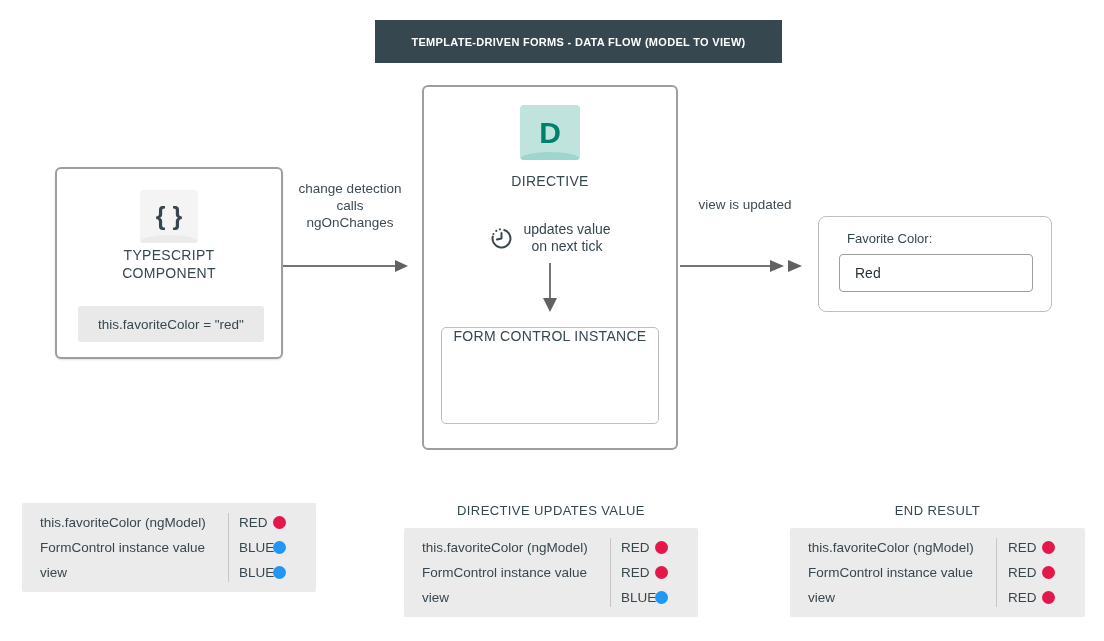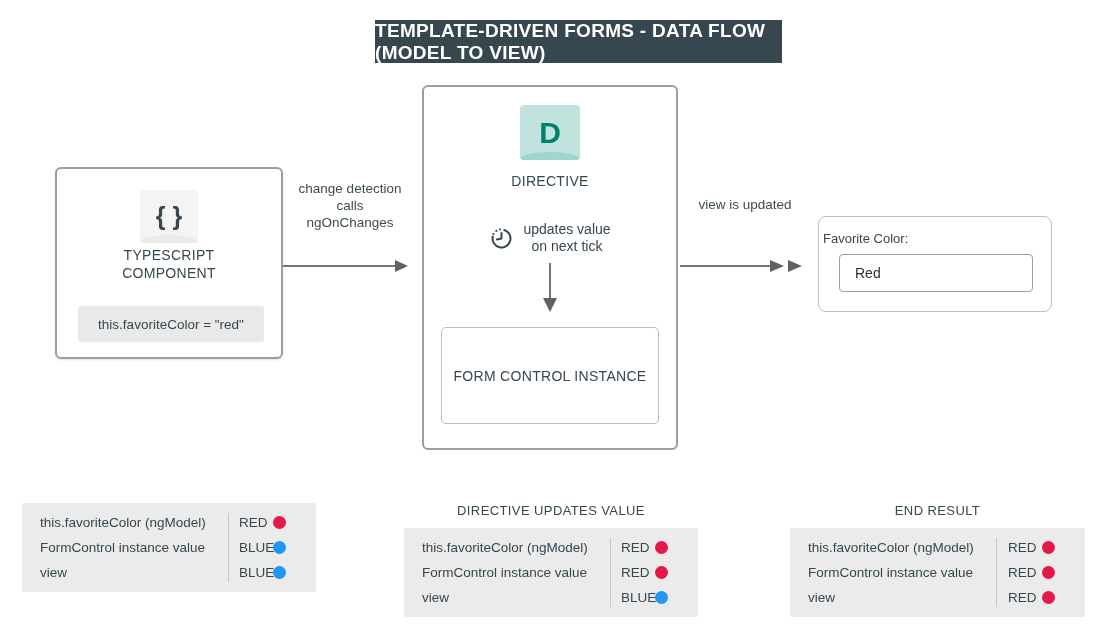--- a/index.html
+++ b/index.html
@@ -13,21 +13,21 @@
     overflow: hidden;
   }
 
   
   .title-bar {
     position: absolute;
     left: 375px; top: 20px;
     width: 407px; height: 43px;
     background: #37474f;
     color: #ffffff;
-    font-size: 19px;
+    font-size: 11px;
     font-weight: bold;
     letter-spacing: 0.3px;
     display: flex; align-items: center; justify-content: center;
   }
 
   
   .node-box {
     position: absolute;
     background: #ffffff;
     border: 2px solid #9e9e9e;
@@ -88,31 +88,31 @@
   }
   .note-text { font-size: 14px; line-height: 17px; text-align: center; color: #37474f; }
   .clock-icon { width: 25px; height: 25px; flex: 0 0 auto; }
 
   .inner-box {
     position: absolute;
     left: 17px; top: 240px;
     width: 218px; height: 97px;
     border: 1px solid #bdbdbd;
     border-radius: 5px;
-    display: flex; align-items: center; justify-content: center;
+    display: flex; justify-content: center;
     font-size: 14px;
     letter-spacing: 0.3px;
     color: #37474f;
     background: #ffffff;
   }
 
   
   .field-label {
     position: absolute;
-    left: 4px; top: 14px;
+    left: 28px; top: 14px;
     font-size: 13px;
     color: #37474f;
     text-align: center;
   }
   .color-input {
     position: absolute;
     left: 20px; top: 37px;
     width: 194px; height: 38px;
     border: 1px solid #9e9e9e;
     border-radius: 4px;

